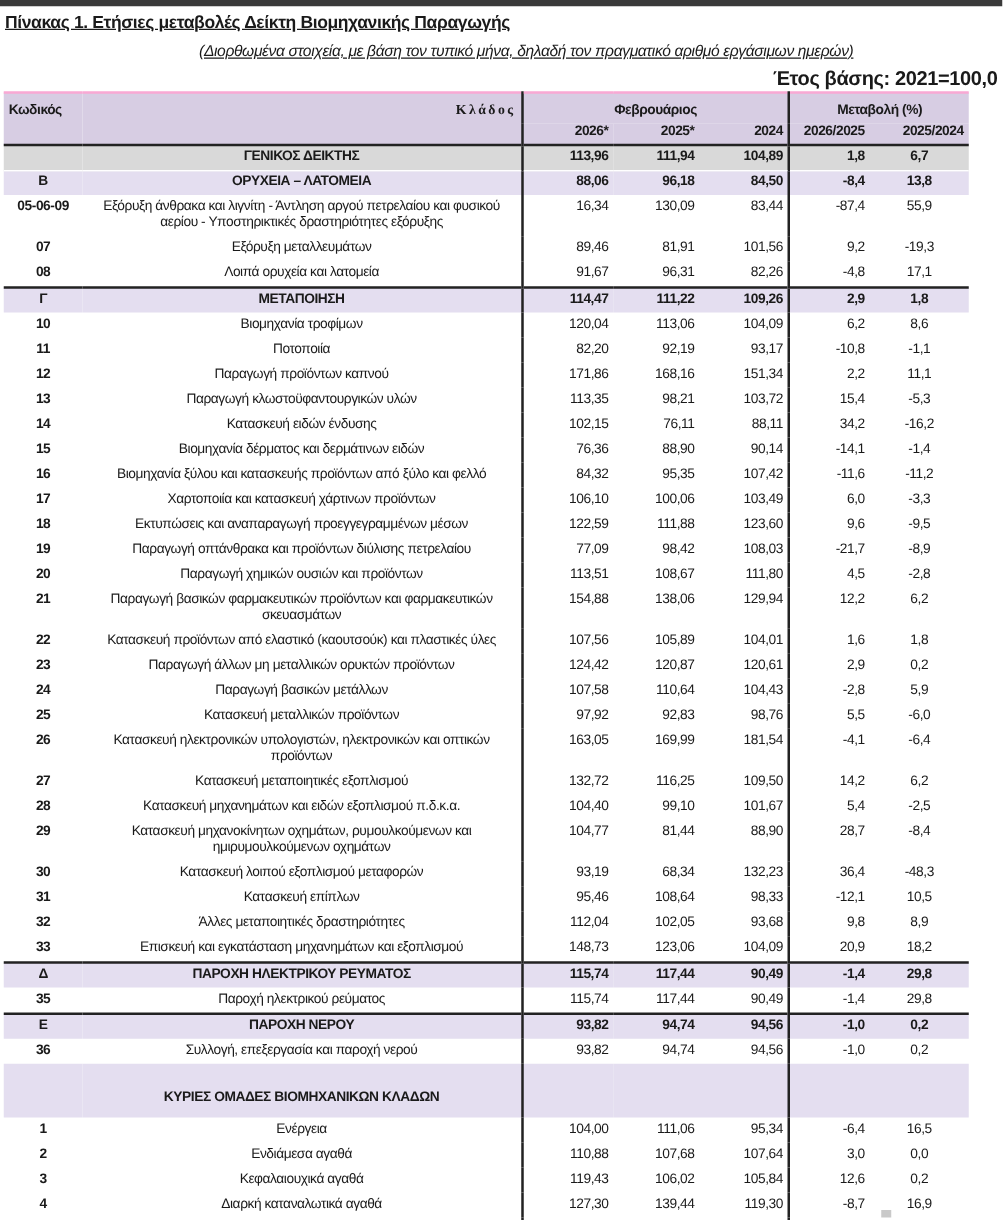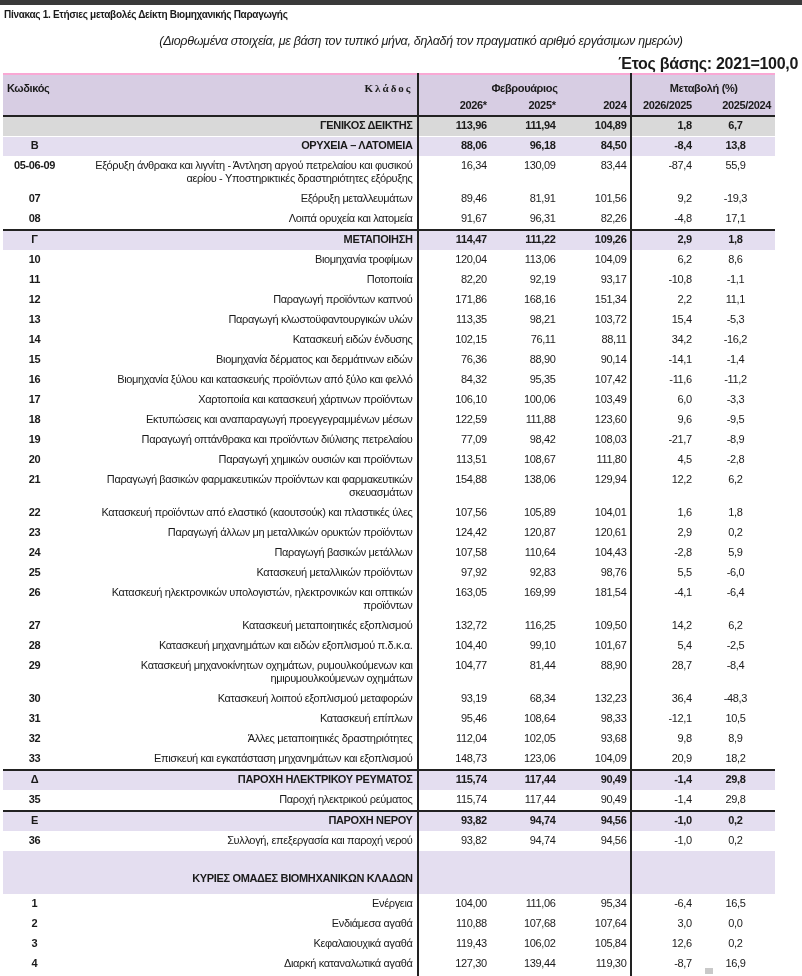--- a/index.html
+++ b/index.html
@@ -1,20 +1,20 @@
 <!DOCTYPE html>
 <html><head>
 <meta charset="utf-8">
 <style>
   html, body { margin: 0; padding: 0; background: #ffffff; }
   body { width: 802px; height: 976px; overflow: hidden; position: relative;
          font-family: "Liberation Sans Narrow", "Liberation Sans", sans-serif; color: #1a1a1a; }
   .topbar { position: absolute; left: 0; top: 0; width: 802px; height: 5px; background: #3a3a3a; }
-  .title { position: absolute; left: 4px; top: 9px; font-size: 10px; font-weight: bold; letter-spacing: -0.3px; }
-  .subtitle { position: absolute; left: 0; width: 802px; top: 34px; text-align: center; font-size: 12.5px; font-style: italic; letter-spacing: -0.3px; padding-left: 40px; box-sizing: border-box; }
+  .title { position: absolute; left: 4px; top: 9px; font-size: 14px; font-weight: bold; letter-spacing: -0.3px; text-decoration: underline; }
+  .subtitle { position: absolute; left: 0; width: 802px; top: 34px; text-align: center; font-size: 12.5px; font-style: italic; letter-spacing: -0.3px; padding-left: 40px; box-sizing: border-box; text-decoration: underline; }
   .base { position: absolute; right: 4px; top: 55px; font-size: 16px; font-weight: bold; letter-spacing: -0.3px; }
 
   table.t { position: absolute; left: 3px; top: 73px; width: 772px; border-collapse: collapse; font-size: 11px; letter-spacing: -0.35px; table-layout: fixed; }
   table.t td, table.t th { padding: 0 4px; vertical-align: top; }
   col.c-code { width: 43px; }
   col.c-name { width: 240px; }
   col.c-y1 { width: 50px; }
   col.c-y2 { width: 47px; }
   col.c-y3 { width: 49px; }
   col.c-ch1 { width: 44px; }
@@ -34,21 +34,21 @@
 
   tr.total td { background: #d9d9d9; font-weight: bold; height: 17px; padding-top: 2px; border-top: 2px solid #222; border-bottom: 1px solid #fff; }
   tr.section td { background: #e4def0; font-weight: bold; height: 17px; padding-top: 2px; }
   tr.section.sep td { border-top: 2px solid #222; }
   tr.groups td { background: #e4def0; font-weight: bold; height: 22px; padding-top: 21px; }
   tr.row td { height: 17px; padding-top: 3px; }
   tr.row.two td { height: 30px; }
   tr.last td { border-bottom: 3px solid #222; padding-bottom: 2px; }
 
   td.code { text-align: center; font-weight: bold; }
-  td.name { text-align: right; line-height: 13px; }
+  td.name { text-align: center; line-height: 13px; }
   td.num { text-align: right; }
   td.chg1 { text-align: right; padding-right: 22px; }
   td.chg2 { text-align: center; padding-right: 12px; margin-top: 12px; }
 
   .scroll-mark { position: absolute; left: 705px; top: 968px; width: 8px; height: 6px; background: #c9c9c9; }
 </style>
 </head>
 <body>
 
 <div class="topbar"></div>

